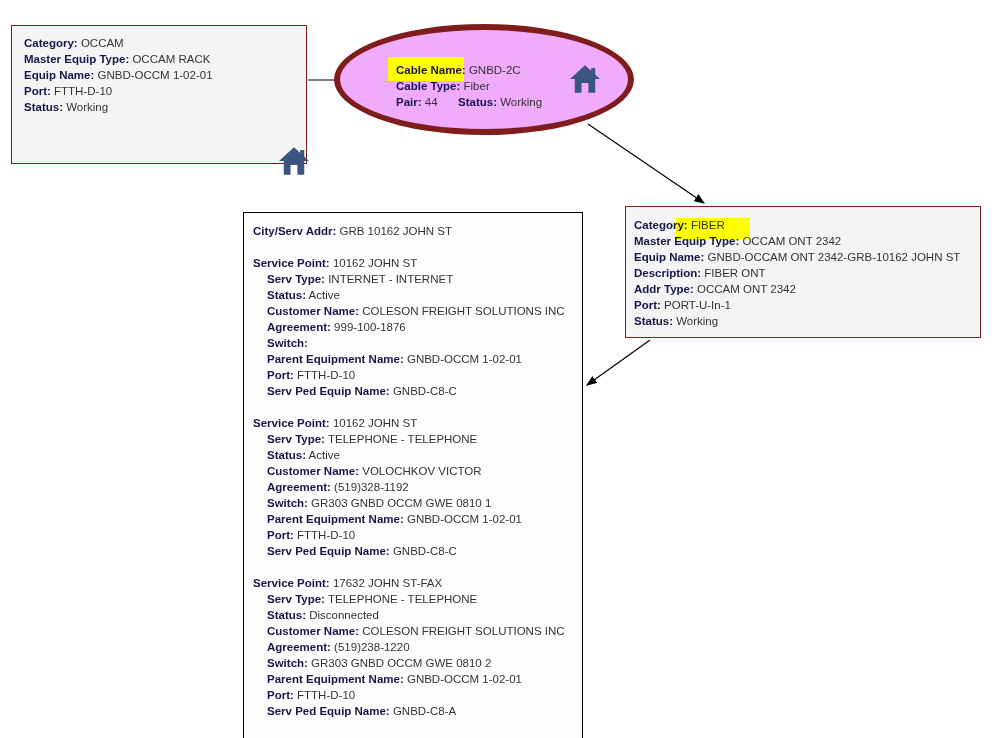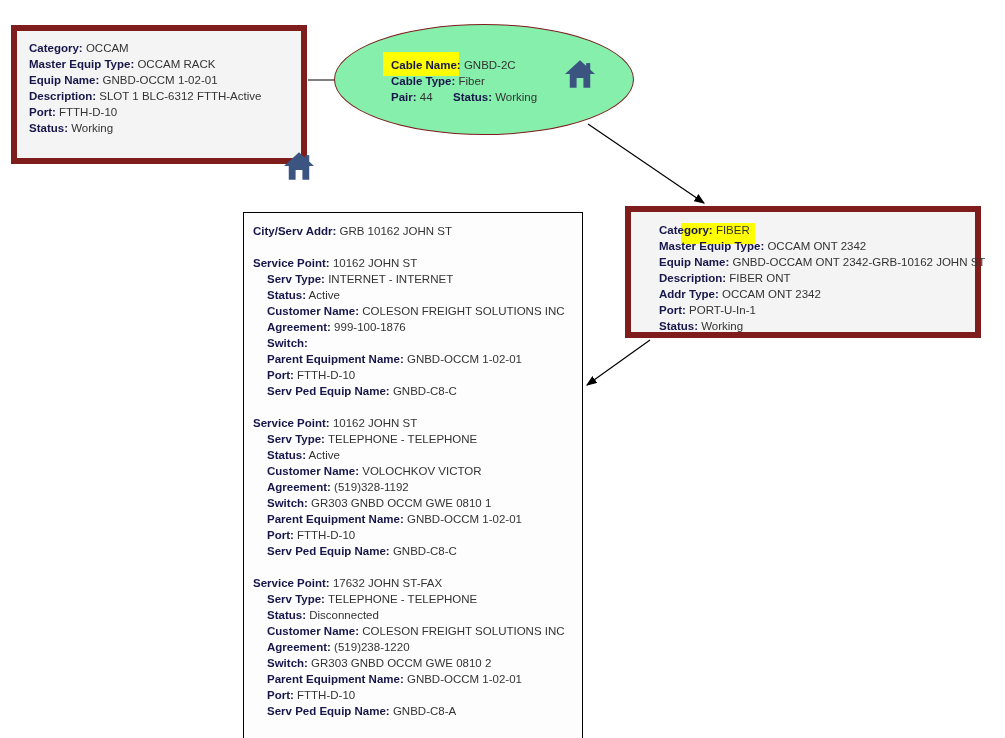--- a/index.html
+++ b/index.html
@@ -29,29 +29,29 @@
     pointer-events: none;
     z-index: 1;
   }
   .node {
     position: absolute;
     z-index: 2;
     box-sizing: border-box;
   }
   .node.boxnode {
     background: #f4f4f4;
-    border: 6px solid #7f1d1d;
+    border: 1px solid #7f1d1d;
   }
   .node.whitebox {
     background: #fdfdfd;
     border: 1px solid #000000;
   }
   .node.ellipsenode {
-    background: #86efac;
-    border: 1px solid #7f1d1d;
+    background: #f0abfc;
+    border: 6px solid #7f1d1d;
     border-radius: 50%;
   }
   .rows {
     position: relative;
     z-index: 3;
   }
   .row {
     font-size: 11.5px;
     line-height: 16px;
     white-space: nowrap;
@@ -92,21 +92,21 @@
   }
   #node-cable .hl-fiber {
     left: 48px; top: 27px;
     width: 76px; height: 24px;
   }
   
   #node-fiber {
     left: 625px; top: 206px;
     width: 356px; height: 132px;
   }
-  #node-fiber .rows { padding: 10px 0 0 8px; margin-left: 20px; }
+  #node-fiber .rows { padding: 10px 0 0 8px; }
   #node-fiber .hl-fiber {
     left: 50px; top: 11px;
     width: 74px; height: 21px;
   }
   
   #node-service {
     left: 243px; top: 212px;
     width: 340px; height: 596px;
   }
   #node-service .rows { padding: 10px 0 0 9px; }
@@ -139,24 +139,20 @@
       </div>
       <div class="row">
         <span class="lbl">Master Equip Type:</span>
         <span class="val">OCCAM RACK</span>
       </div>
       <div class="row">
         <span class="lbl">Equip Name:</span>
         <span class="val">GNBD-OCCM 1-02-01</span>
       </div>
       <div class="row">
-        <span class="lbl">Description:</span>
-        <span class="val">SLOT 1 BLC-6312 FTTH-Active</span>
-      </div>
-      <div class="row">
         <span class="lbl">Port:</span>
         <span class="val">FTTH-D-10</span>
       </div>
       <div class="row">
         <span class="lbl">Status:</span>
         <span class="val">Working</span>
       </div>
     </div>
     <svg class="homeicon" style="left:265px; top:120px;" width="34" height="30" viewBox="0 0 24 22">
       <path d="M12 1 L23 11 L19.5 11 L19.5 21 L14.5 21 L14.5 14 L9.5 14 L9.5 21 L4.5 21 L4.5 11 L1 11 Z" fill="#3b5580"></path>

